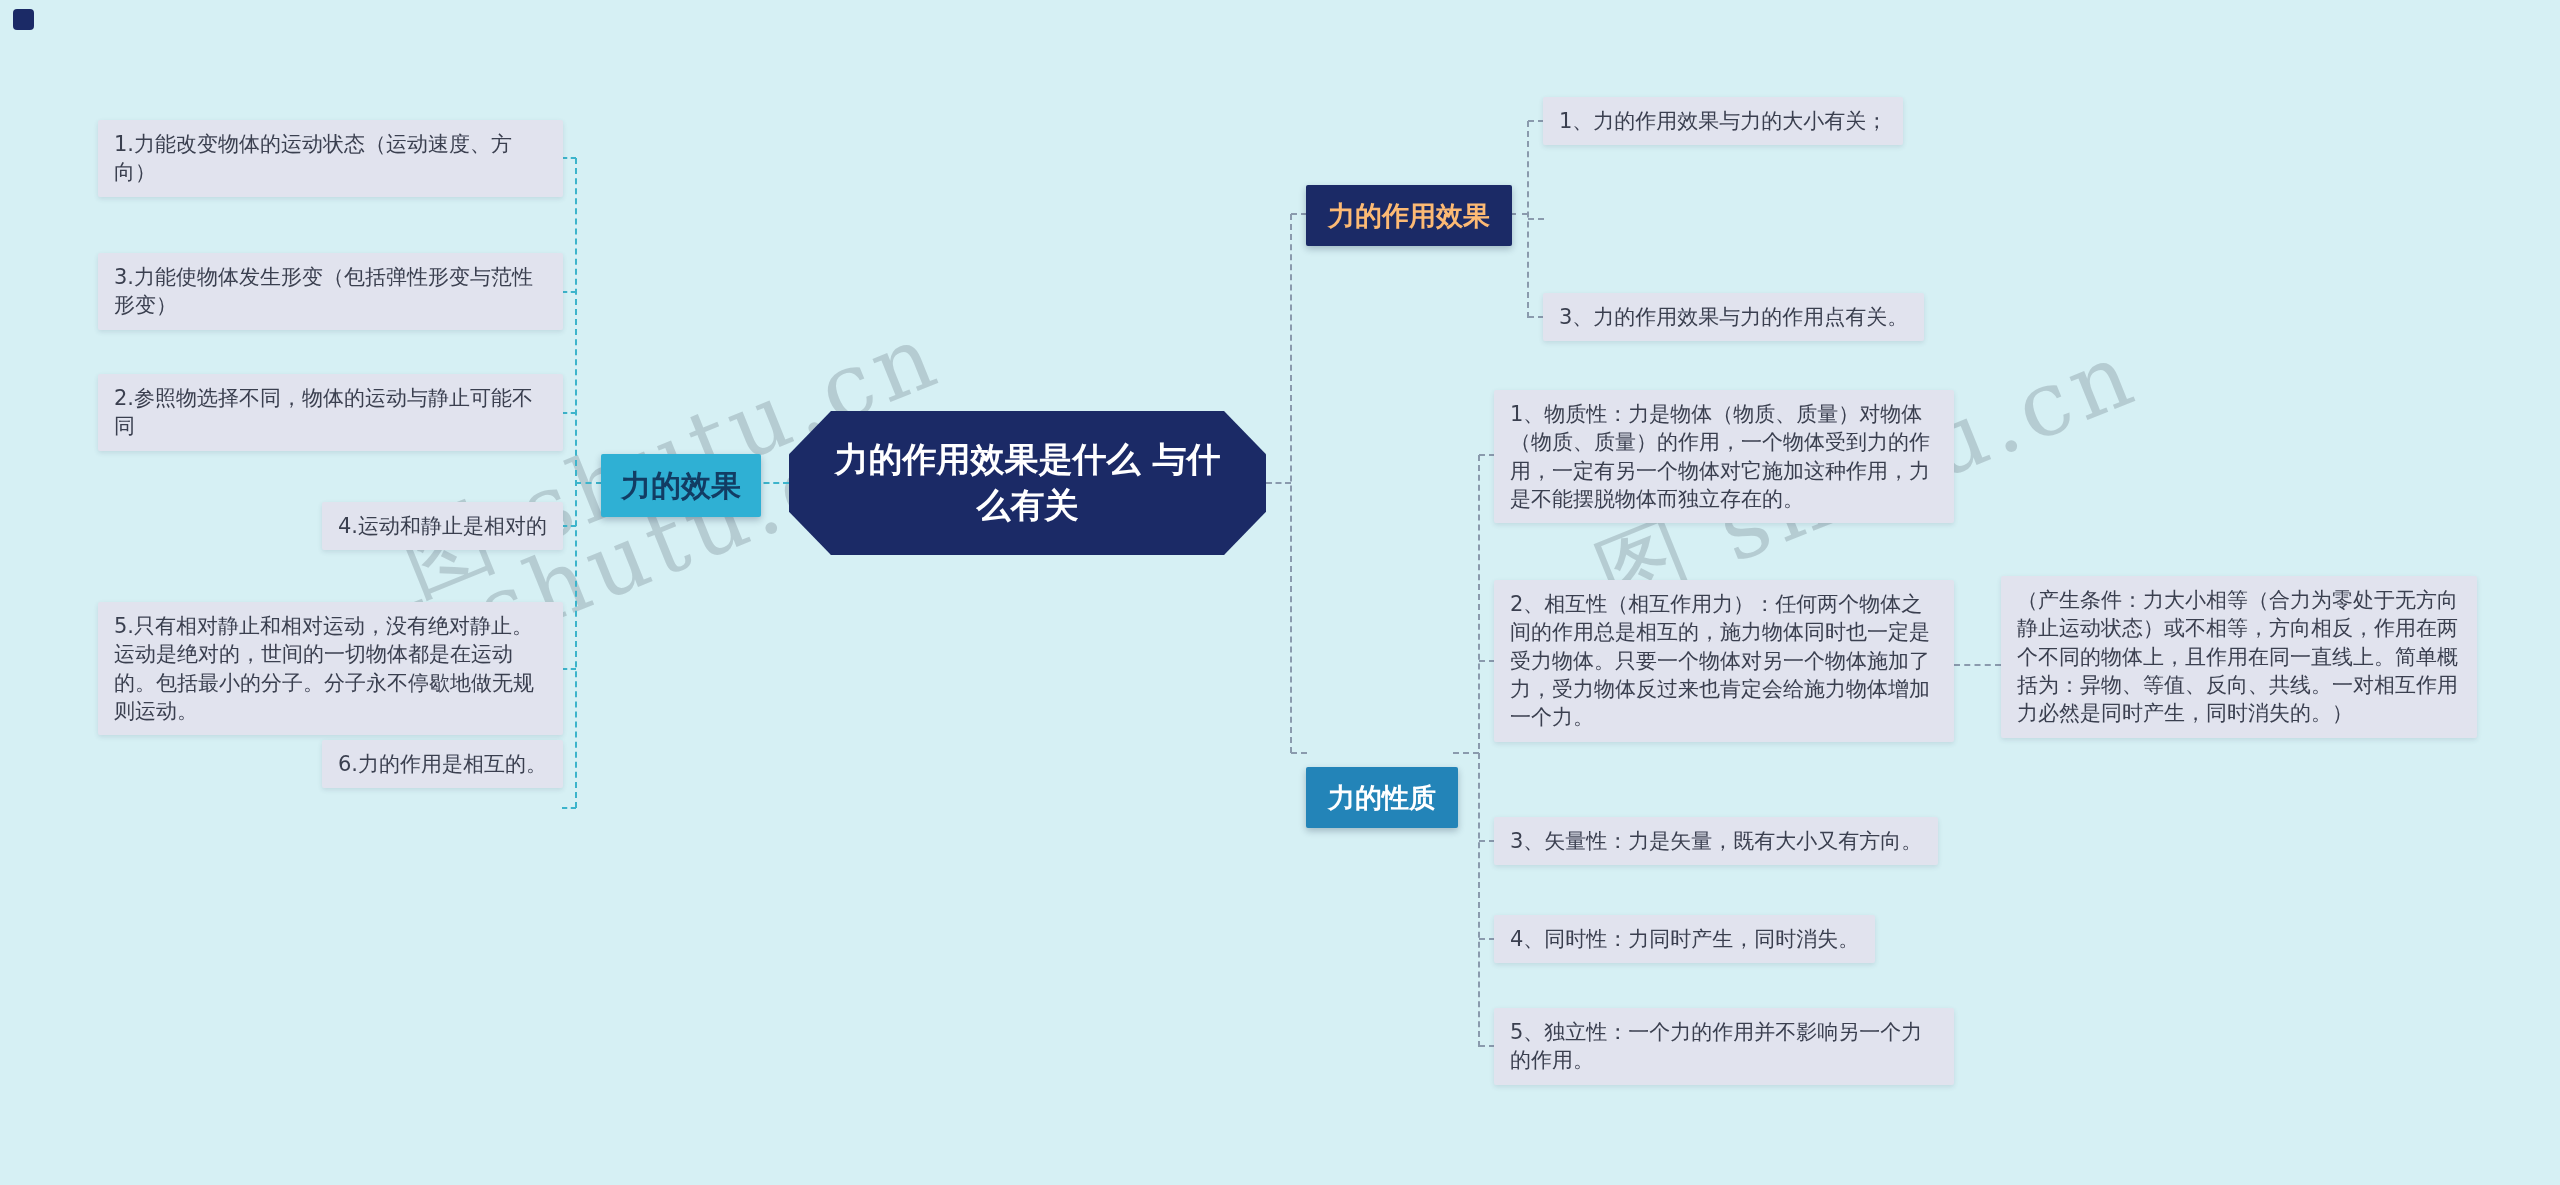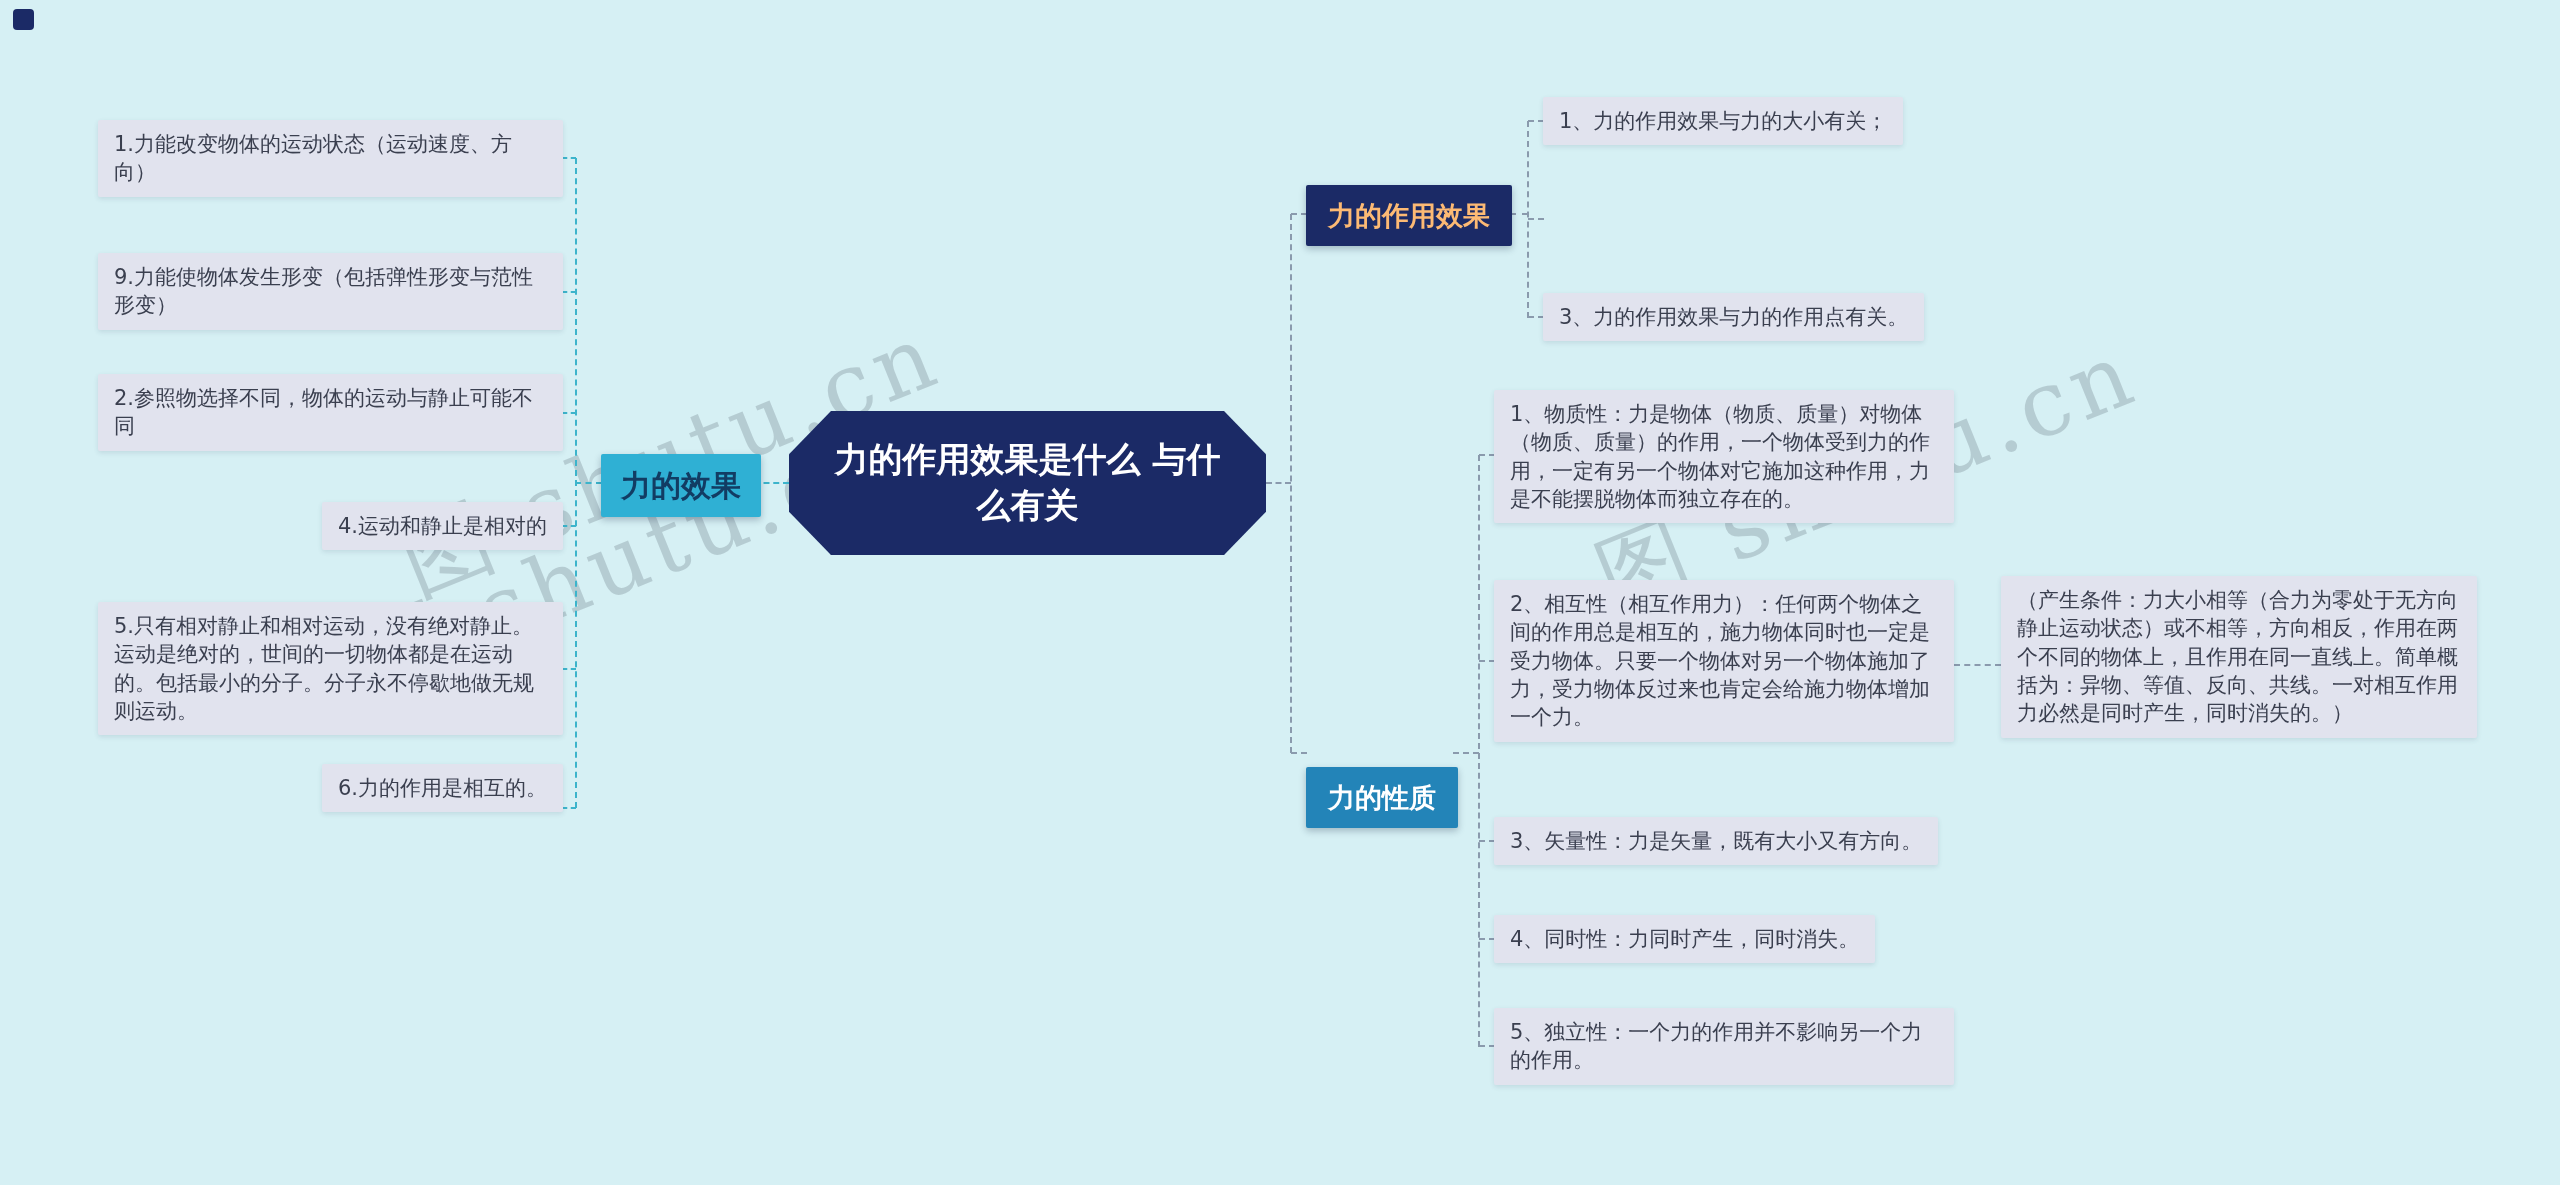--- a/index.html
+++ b/index.html
@@ -99,25 +99,25 @@
   <div class="conn conn-h gray" style="left:1479px; top:1045px; width:16px;"></div>
   <div class="conn conn-h gray" style="left:1954px; top:664px; width:47px;"></div>
 
   <div class="center-node">
     <span>力的作用效果是什么 与什么有关</span>
   </div>
 
   <div class="branch branch-effects">力的效果</div>
 
   <div class="node left-node" style="top:120px; width:465px;">1.力能改变物体的运动状态（运动速度、方向）</div>
-  <div class="node left-node" style="top:253px; width:465px;">9.力能使物体发生形变（包括弹性形变与范性形变）</div>
+  <div class="node left-node" style="top:253px; width:465px;">3.力能使物体发生形变（包括弹性形变与范性形变）</div>
   <div class="node left-node" style="top:374px; width:465px;">2.参照物选择不同，物体的运动与静止可能不同</div>
   <div class="node left-node nowrap" style="top:502px;">4.运动和静止是相对的</div>
   <div class="node left-node" style="top:602px; width:465px;">5.只有相对静止和相对运动，没有绝对静止。运动是绝对的，世间的一切物体都是在运动的。包括最小的分子。分子永不停歇地做无规则运动。</div>
-  <div class="node left-node nowrap" style="top:764px;">6.力的作用是相互的。</div>
+  <div class="node left-node nowrap" style="top:740px;">6.力的作用是相互的。</div>
 
   <div class="branch branch-action">力的作用效果</div>
 
   <div class="node nowrap" style="left:1543px; top:97px;">1、力的作用效果与力的大小有关；</div>
   <div class="node nowrap" style="left:1543px; top:293px;">3、力的作用效果与力的作用点有关。</div>
 
   <div class="branch branch-nature">力的性质</div>
 
   <div class="node" style="left:1494px; top:390px; width:460px;">1、物质性：力是物体（物质、质量）对物体（物质、质量）的作用，一个物体受到力的作用，一定有另一个物体对它施加这种作用，力是不能摆脱物体而独立存在的。</div>
   <div class="node" style="left:1494px; top:580px; width:460px;">2、相互性（相互作用力）：任何两个物体之间的作用总是相互的，施力物体同时也一定是受力物体。只要一个物体对另一个物体施加了力，受力物体反过来也肯定会给施力物体增加一个力。</div>

